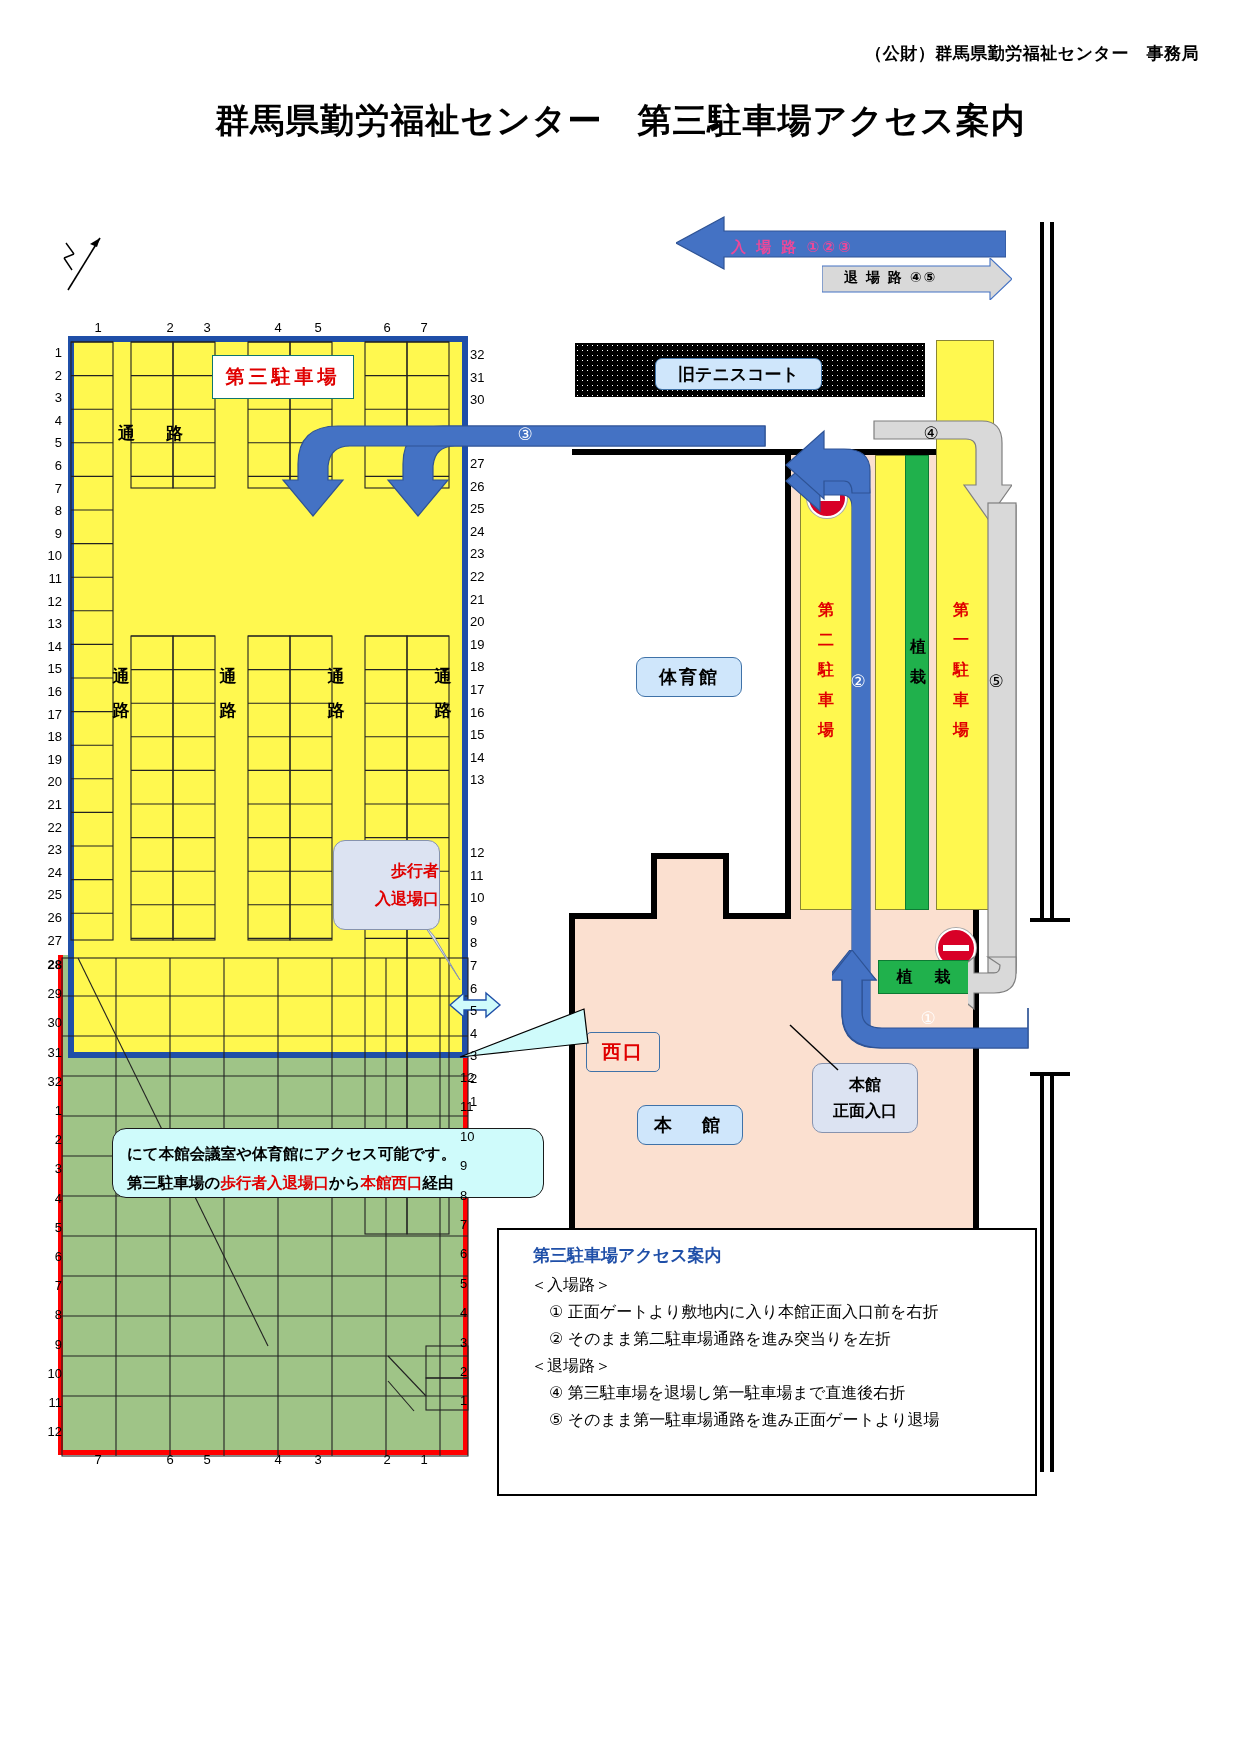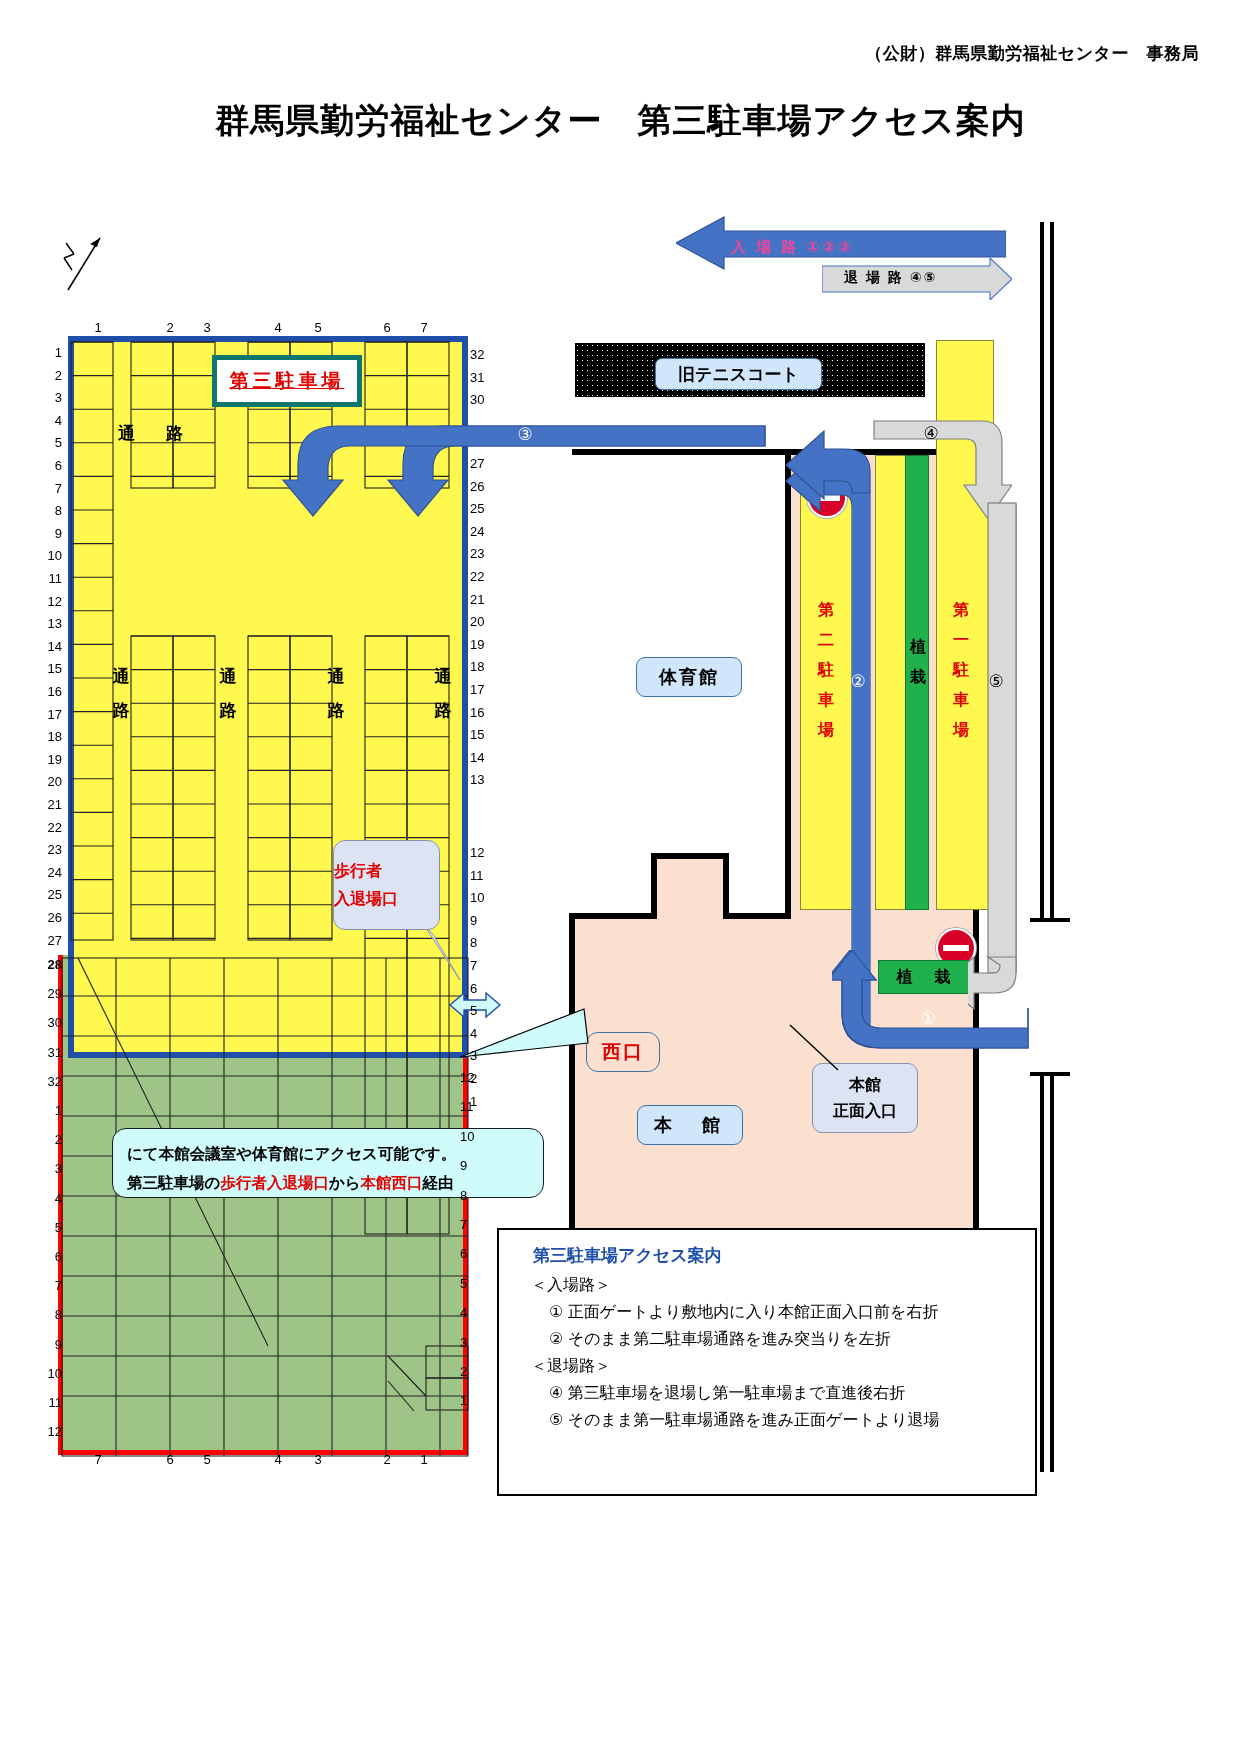--- a/index.html
+++ b/index.html
@@ -21,44 +21,44 @@
   #entry-arrow{top:215px;left:676px;width:330px;height:56px;}
   #entry-arrow .banner-txt{position:absolute;left:55px;top:23px;color:#ec4899;}
   #exit-arrow{top:258px;left:822px;width:190px;height:42px;}
   #exit-arrow .banner-txt{position:absolute;left:22px;top:11px;color:#000;letter-spacing:2px;font-size:14px;}
   #p3-outline{left:68px;top:336px;width:400px;height:722px;border:6px solid #1F4FA8;box-sizing:border-box;}
   #p3-yellow{left:71px;top:339px;width:394px;height:716px;background:#FFF84F;}
   #p3-green{left:58px;top:955px;width:410px;height:500px;background:#9FC487;
             border-left:5px solid #FF0000;border-right:5px solid #FF0000;border-bottom:5px solid #FF0000;
             box-sizing:border-box;}
 
-  #p3-label{left:212px;top:355px;width:140px;height:42px;background:#fff;border:5px solid #0f766e;
+  #p3-label{left:212px;top:355px;width:140px;height:42px;background:#fff;border:1px solid #0f766e;
             display:flex;align-items:center;justify-content:center;
-            color:#E00000;font-weight:bold;font-size:19px;letter-spacing:4px;text-decoration:underline;}
+            color:#E00000;font-weight:bold;font-size:19px;letter-spacing:4px;}
   .tsuro{position:absolute;color:#000;font-weight:bold;font-size:17px;letter-spacing:7px;}
   .tsuro-v{position:absolute;color:#000;font-weight:bold;font-size:17px;width:18px;line-height:34px;text-align:center;}
 
   .axnum{position:absolute;font-size:13px;color:#000;}
   .axnum-top{text-align:center;width:20px;}
   .axnum-l{text-align:right;width:24px;}
   .axnum-r{text-align:left;width:24px;}
   .axnum-b{text-align:center;width:20px;}
 
   
   #ped-callout{left:333px;top:840px;width:105px;height:88px;background:#DCE3F2;border:1px solid #8793AE;
-               border-radius:12px;display:flex;flex-direction:column;align-items:flex-start;justify-content:center;
+               border-radius:12px;display:flex;flex-direction:column;align-items:flex-end;justify-content:center;
                color:#E00000;font-weight:bold;font-size:16px;line-height:28px;}
   #gym-label{left:636px;top:657px;width:104px;height:38px;background:#CFE6FB;border:1.5px solid #3F72A8;
              border-radius:9px;display:flex;align-items:center;justify-content:center;
              font-size:18px;font-weight:bold;letter-spacing:2px;}
   #honkan-label{left:637px;top:1105px;width:104px;height:38px;background:#CFE6FB;border:1.5px solid #3F72A8;
              border-radius:9px;display:flex;align-items:center;justify-content:center;
              font-size:18px;font-weight:bold;letter-spacing:6px;}
   #nishiguchi{left:586px;top:1032px;width:72px;height:38px;background:#FBE0D0;border:1.5px solid #3F72A8;
-             border-radius:12px;display:flex;align-items:center;justify-content:center;
+             border-radius:5px;display:flex;align-items:center;justify-content:center;
              color:#E00000;font-size:19px;font-weight:bold;letter-spacing:2px;}
   #front-entrance{left:812px;top:1063px;width:104px;height:68px;background:#DCE3F2;border:1px solid #8793AE;
              border-radius:10px;display:flex;flex-direction:column;align-items:center;justify-content:center;
              font-size:16px;font-weight:bold;line-height:26px;}
 
   
   #tennis{left:575px;top:343px;width:350px;height:54px;background:#000;
           background-image:radial-gradient(#fff 0.6px, transparent 0.7px);
           background-size:5px 5px;}
   #tennis-label{left:655px;top:358px;width:165px;height:30px;background:#CFE6FB;border:1.5px solid #3F72A8;

